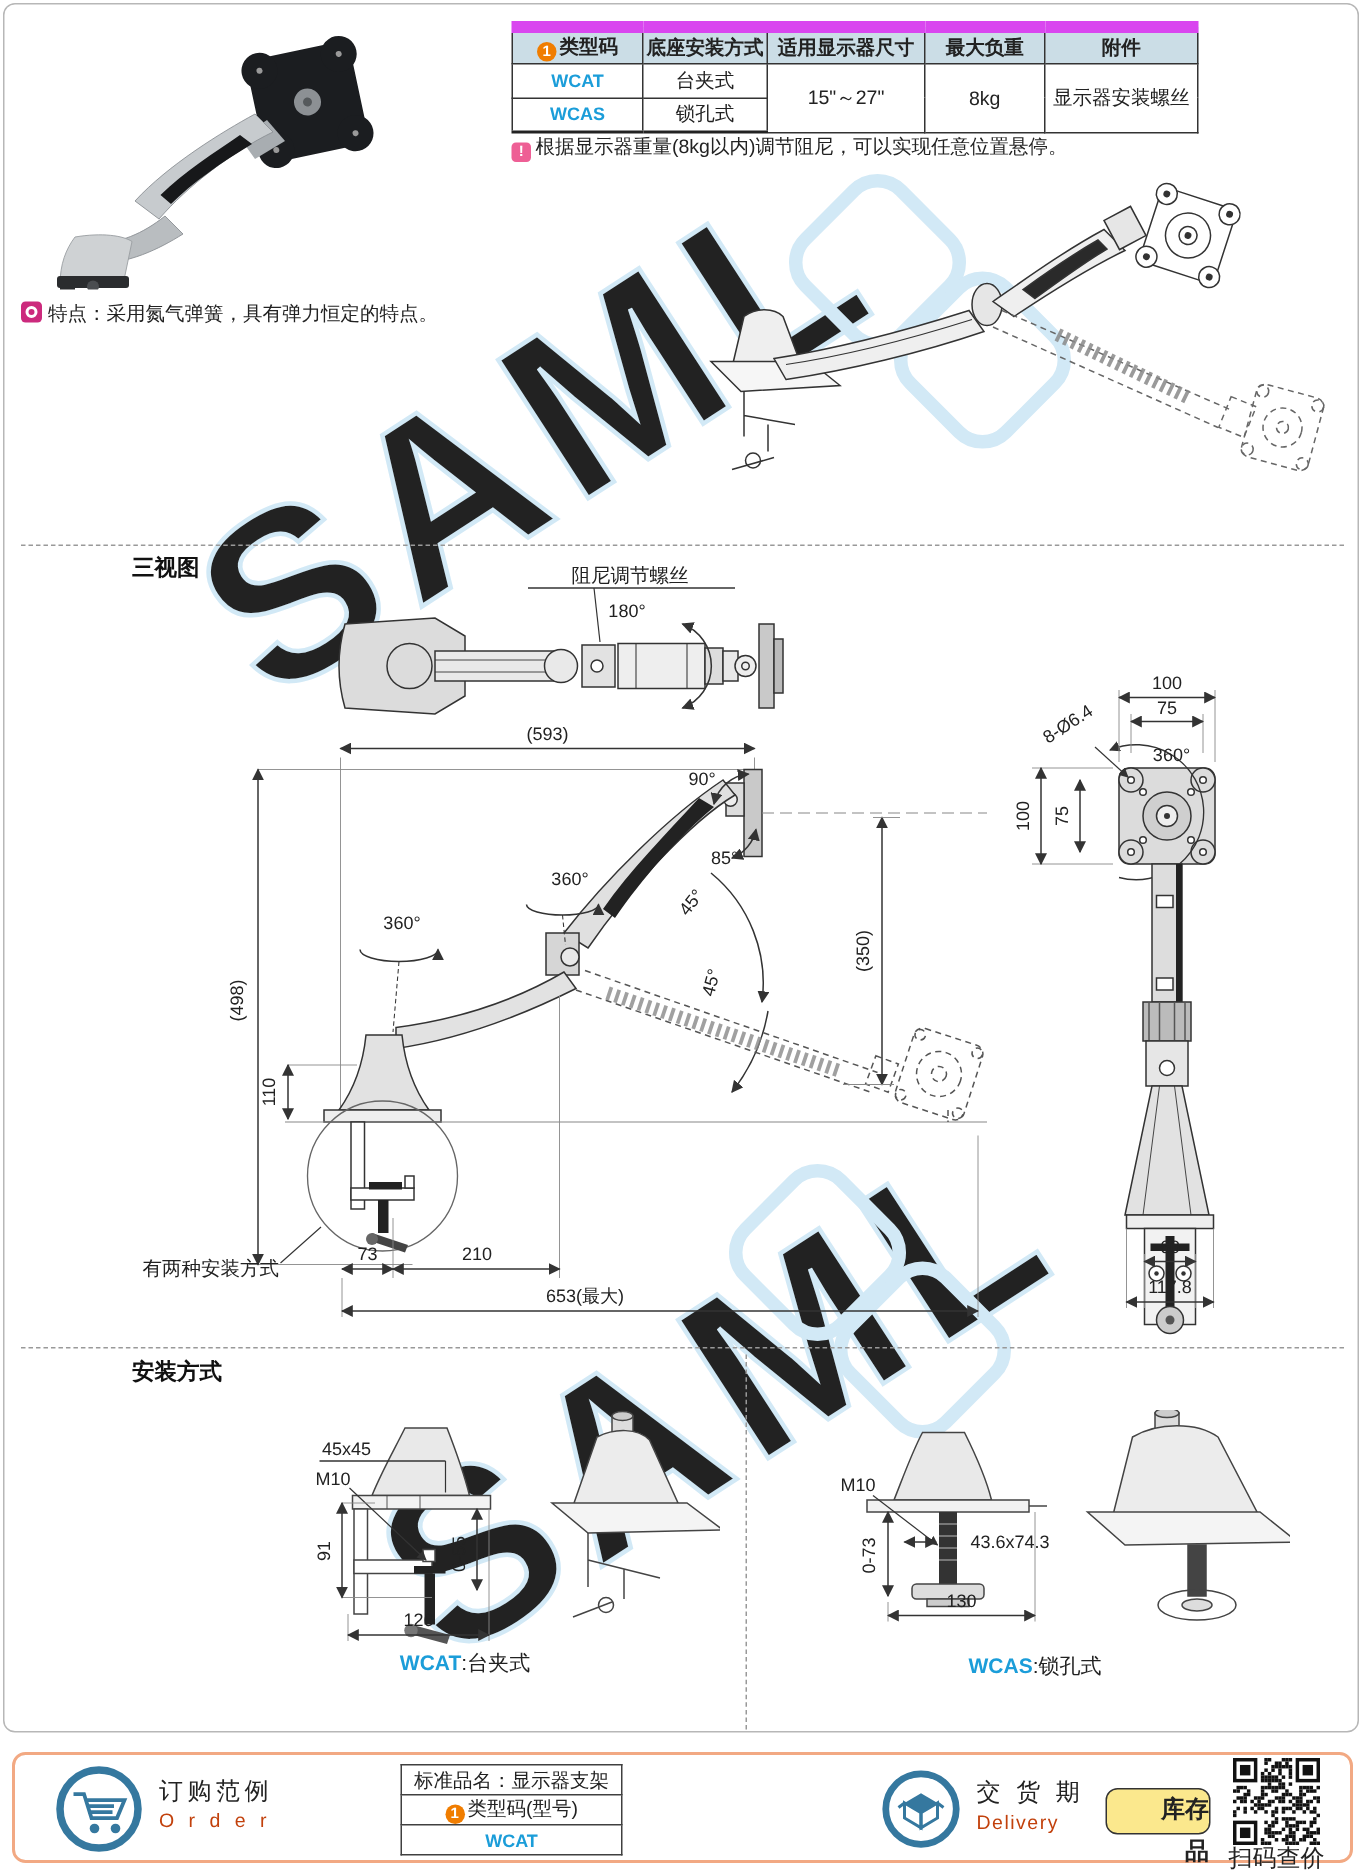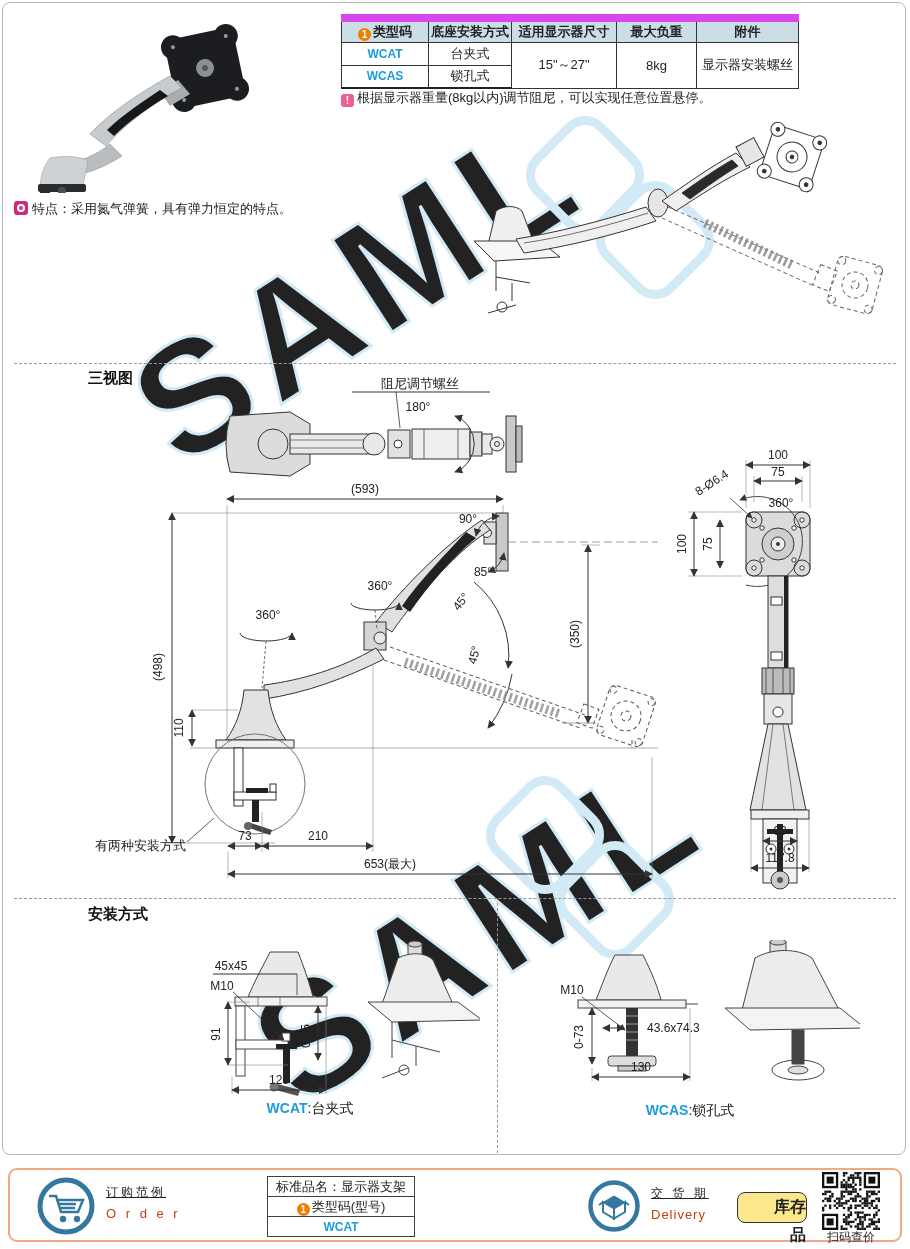--- a/index.html
+++ b/index.html
@@ -27,27 +27,27 @@
   .featicon span { position:absolute; left:3px; top:3px; width:8px; height:8px; border:2px solid #fff; border-radius:50%; }
 
   .secthead { font-size:15px; font-weight:600; color:#111;margin-left:44px; }
   .dashline-h { border-top:1px dashed #999; height:0; }
   .dashline-v { border-left:1px dashed #999; width:0; }
 
   .caption { font-size:14px; text-align:center; }
   .caption .code { color:#1b9dd9; font-weight:700; }
 
   
-  .f-cn { font-size:12px; letter-spacing:3px; color:#222;text-decoration:underline; }
+  .f-cn { font-size:16px; letter-spacing:3px; color:#222; }
   .f-en { font-size:13px; letter-spacing:3px; color:#c2410c; }
   .ordtable { border-collapse:collapse; font-size:13px; }
   .ordtable td { border:1px solid #404040; text-align:center; padding:0 8px; height:20px; white-space:nowrap; }
   .ordtable .r3 { color:#1b9dd9; font-weight:700; font-size:12px; }
   .stockbadge { position:absolute; border:1.5px solid #333; border-radius:8px; background:#fbe88d; font-size:16px; font-weight:600; text-align:right; line-height:28px;padding-left:32px; }
-  .qrcap { font-size:12px; text-align:center; }
+  .qrcap { font-size:16px; text-align:center; }
 
   svg text { font-family:"Liberation Sans", sans-serif; fill:#222; }
   .dim { font-size:12px; }
   .cjk { font-size:13px; }
 </style>
 </head>
 <body>
 
 <div id="page">
 

